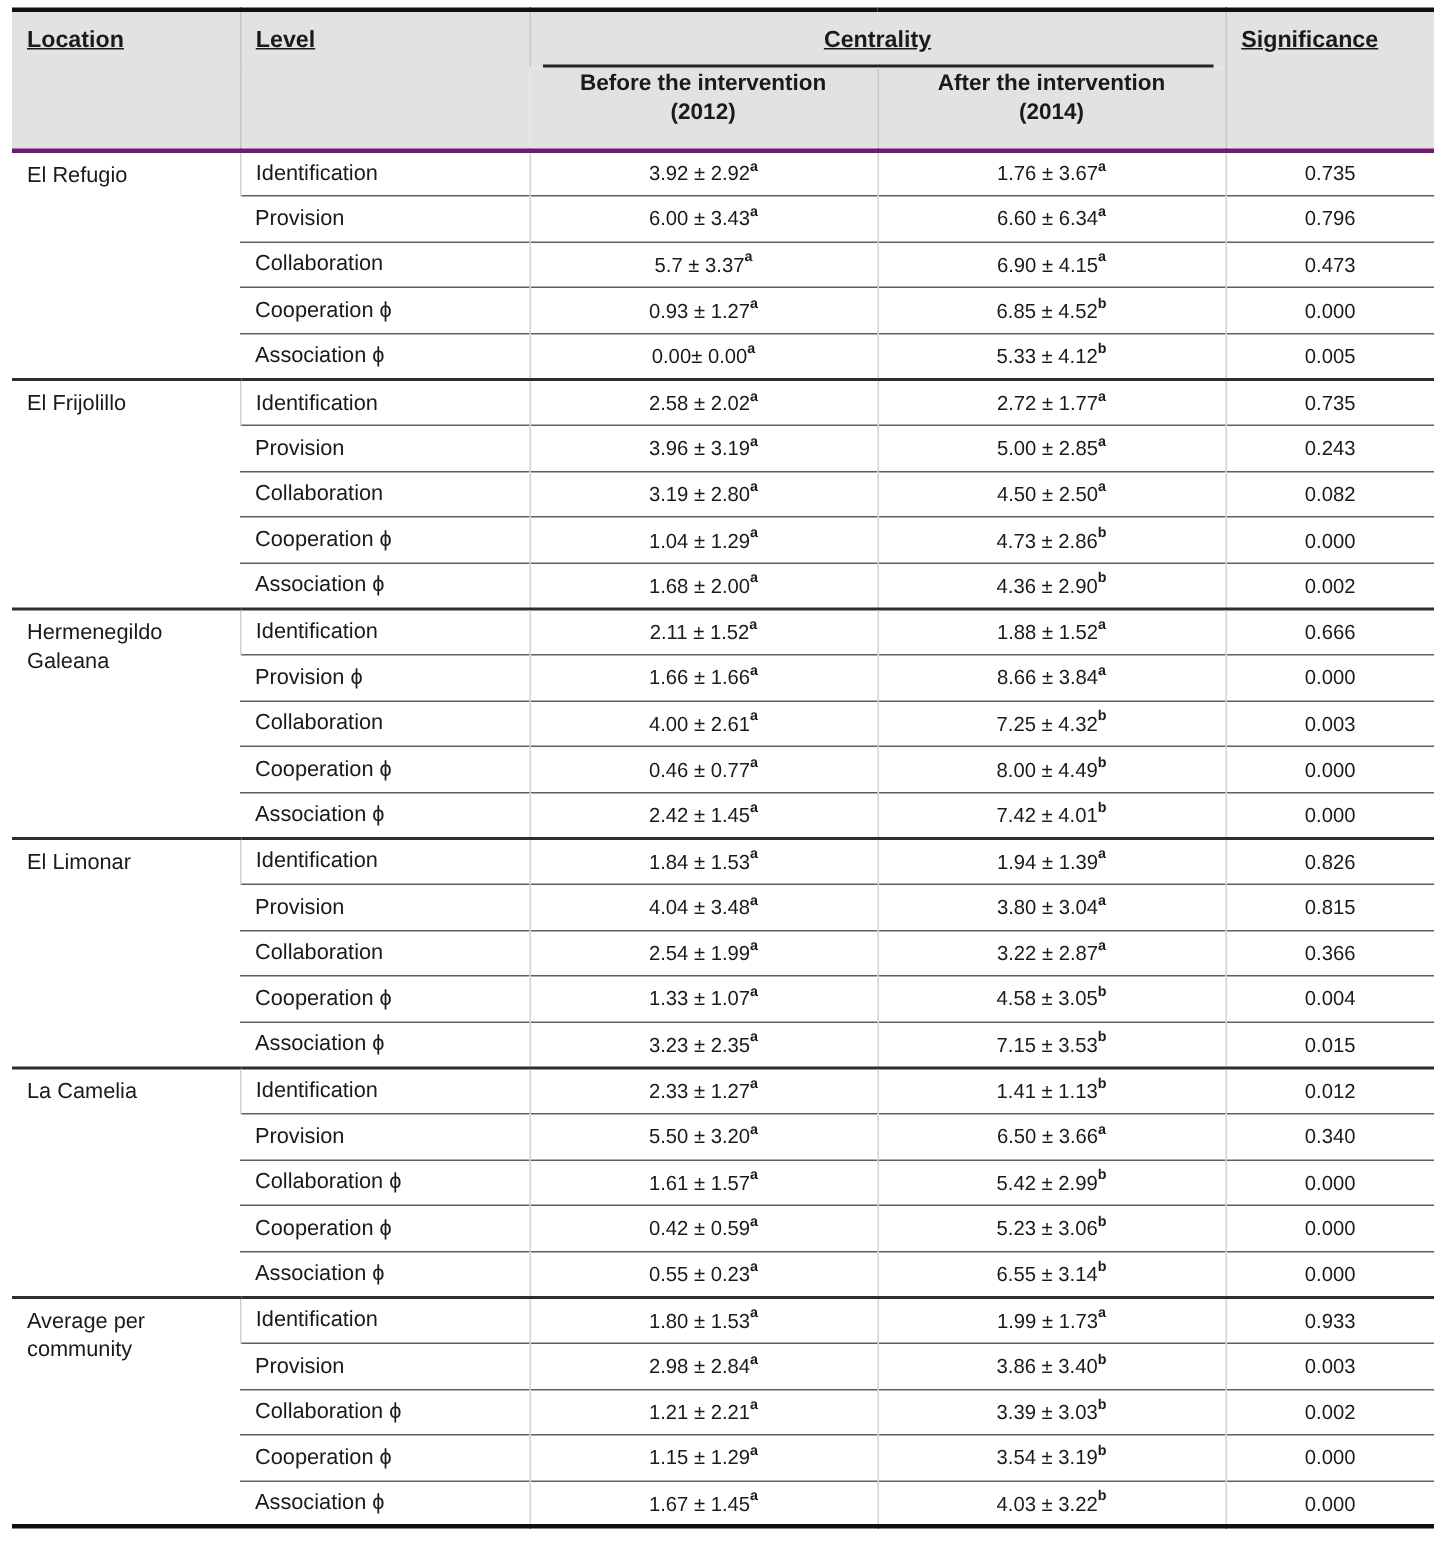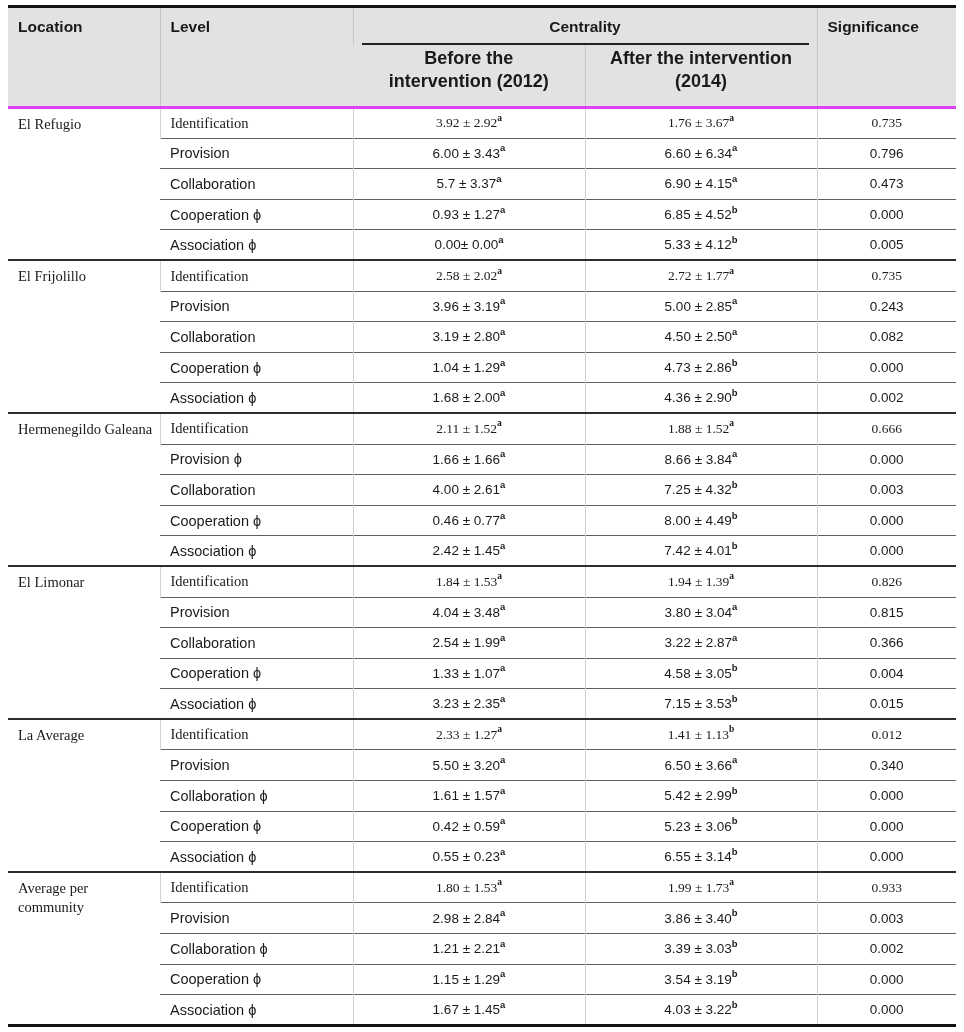--- a/index.html
+++ b/index.html
@@ -29,50 +29,50 @@
     font-size:15.5px;
     text-align:left;
     vertical-align:top;
     padding:10px 0 0 10px;
     border-left:1px solid #c6c6c6;
   }
   thead th:first-child { border-left:none; }
   thead tr.subhead th {
     padding:2px 4px 14px 4px;
     text-align:center;
-    font-size:18px;
+    font-size:15px;
   }
   th.centrality-th { text-align:center; padding:10px 0 0 0; }
   .centrality-wrap {
     display:block;
     margin:0 8px;
     padding-bottom:7px;
     border-bottom:2px solid #222;
   }
   .subhead-label { display:inline-block; max-width:195px; line-height:1.25; }
-  thead { border-bottom:3px solid #d946ef; }
+  thead { border-bottom:3px solid #701a75;text-decoration:underline; }
 
   tbody td {
     height:30.6px;
     font-size:14px;
     padding:0 4px;
     vertical-align:middle;
     border-left:1px solid #d2d2d2;
   }
   tbody td:first-child { border-left:none; }
   tbody td.loc {
     vertical-align:top;
     padding:6px 4px 0 10px;
     font-size:14.5px;
     line-height:1.3;
   }
   tbody td.level { padding-left:10px; font-size:14.5px; }
   tbody td.val, tbody td.sig { text-align:center; font-size:13.5px; }
   tbody tr.group-row td { border-top:1px solid #5f5f5f; }
-  tbody tr.group-first td { border-top:2px solid #2e2e2e;font-family:Liberation Serif, serif; }
+  tbody tr.group-first td { border-top:2px solid #2e2e2e; }
   tbody tr.first-of-table td { border-top:none; }
   sup.sp {
     font-size:9.5px;
     font-weight:700;
     position:relative;
     top:-1px;
     vertical-align:super;
     line-height:0;
   }
 </style>
@@ -224,21 +224,21 @@
         <td class="val"><span>4.58 ± 3.05</span><sup class="sp">b</sup></td>
         <td class="sig"><span>0.004</span></td>
       </tr>
       <tr class="group-row">
         <td class="level">Association ϕ</td>
         <td class="val"><span>3.23 ± 2.35</span><sup class="sp">a</sup></td>
         <td class="val"><span>7.15 ± 3.53</span><sup class="sp">b</sup></td>
         <td class="sig"><span>0.015</span></td>
       </tr>
       <tr class="group-first">
-        <td rowspan="5" class="loc">La Average</td>
+        <td rowspan="5" class="loc">La Camelia</td>
         <td class="level">Identification</td>
         <td class="val"><span>2.33 ± 1.27</span><sup class="sp">a</sup></td>
         <td class="val"><span>1.41 ± 1.13</span><sup class="sp">b</sup></td>
         <td class="sig"><span>0.012</span></td>
       </tr>
       <tr class="group-row">
         <td class="level">Provision</td>
         <td class="val"><span>5.50 ± 3.20</span><sup class="sp">a</sup></td>
         <td class="val"><span>6.50 ± 3.66</span><sup class="sp">a</sup></td>
         <td class="sig"><span>0.340</span></td>

